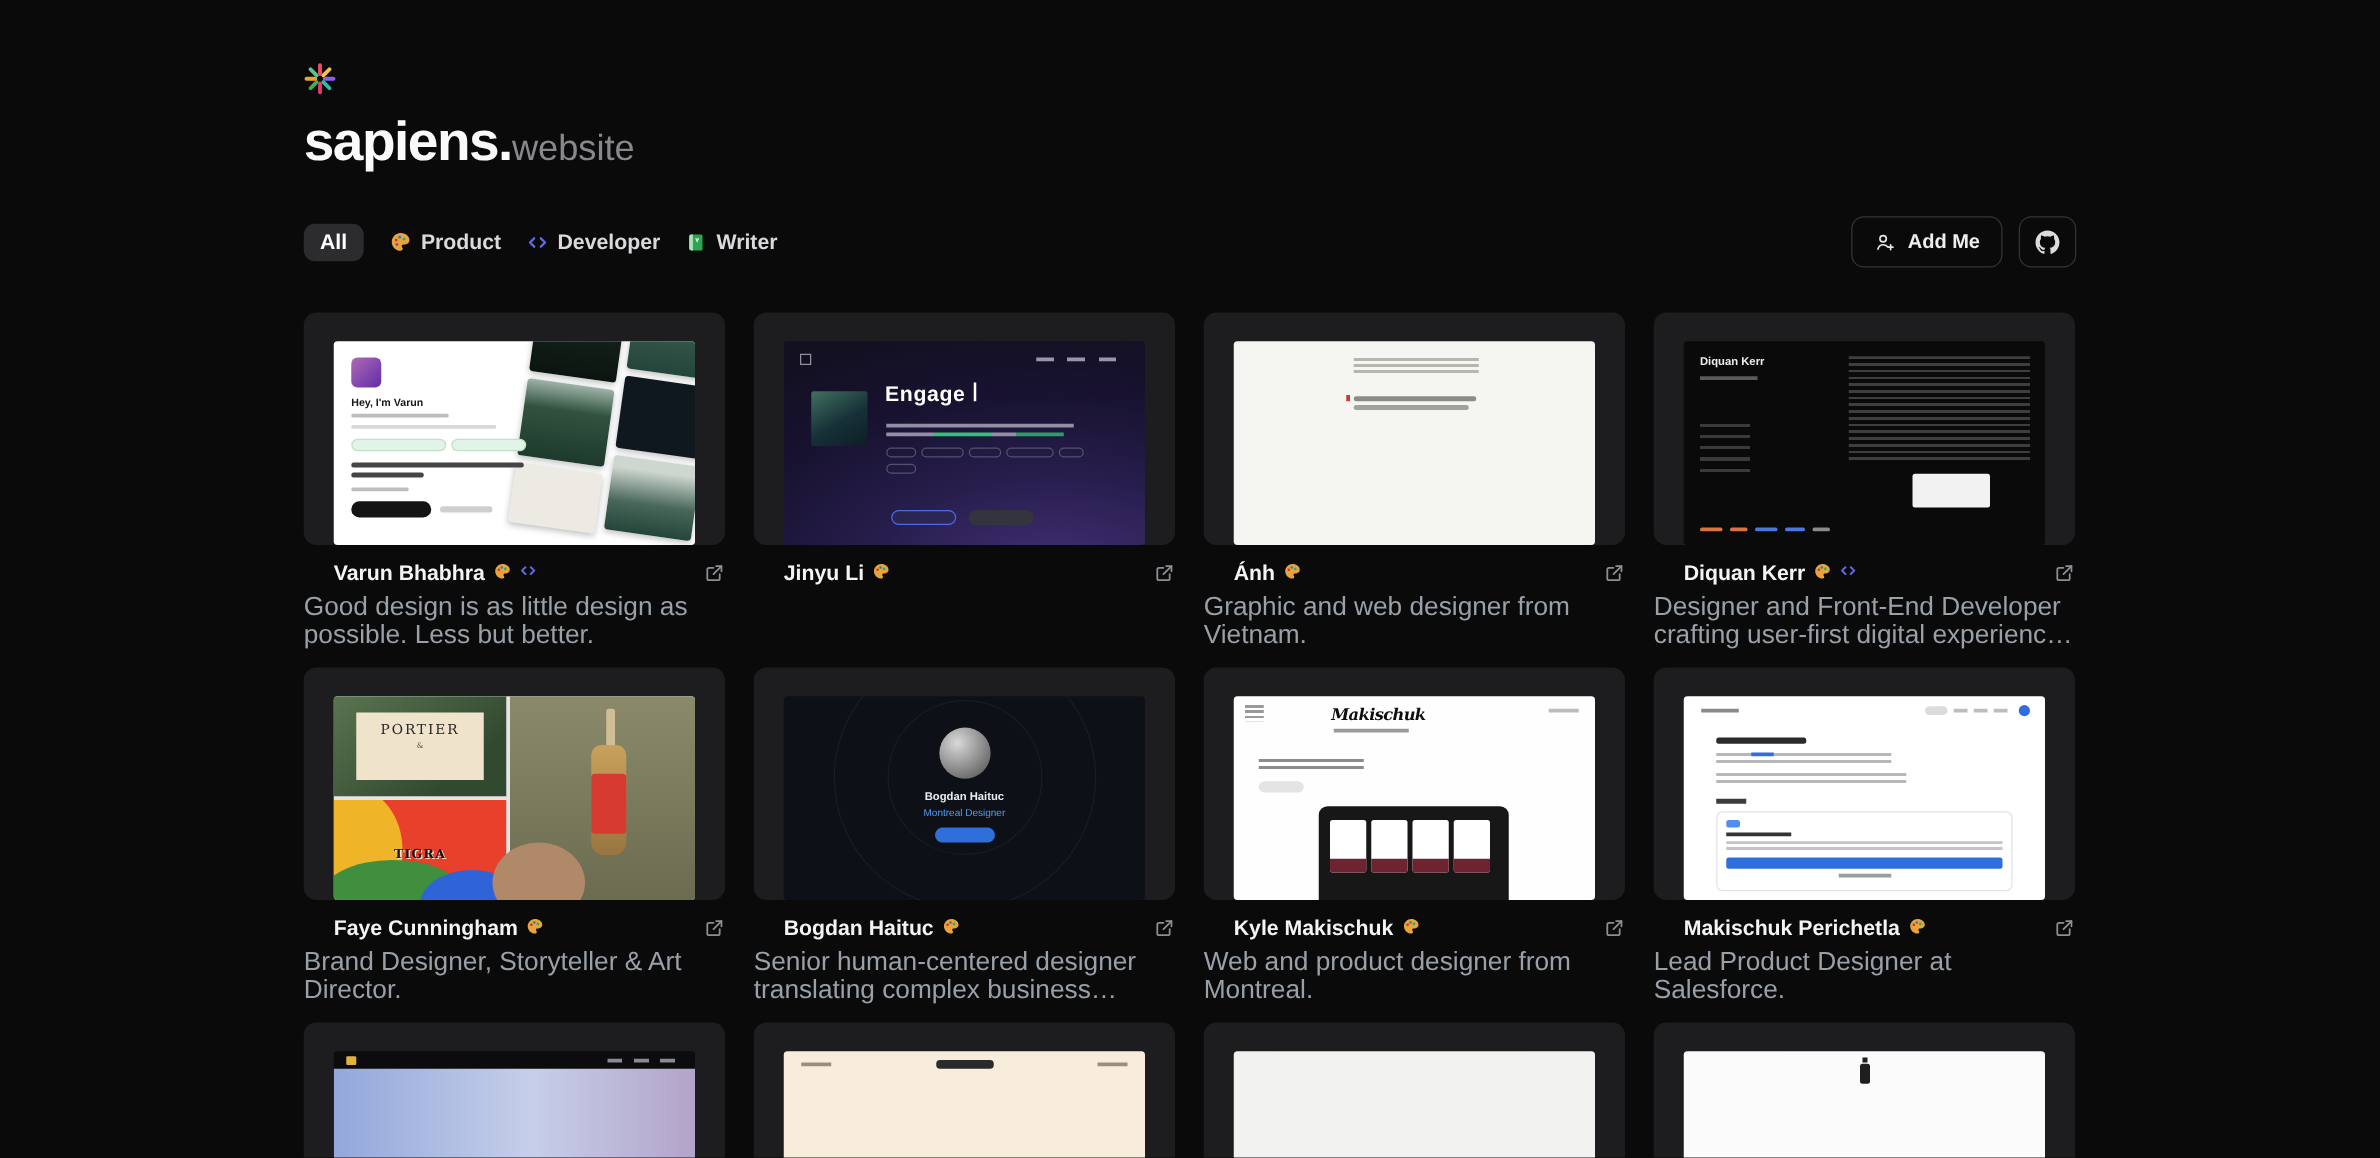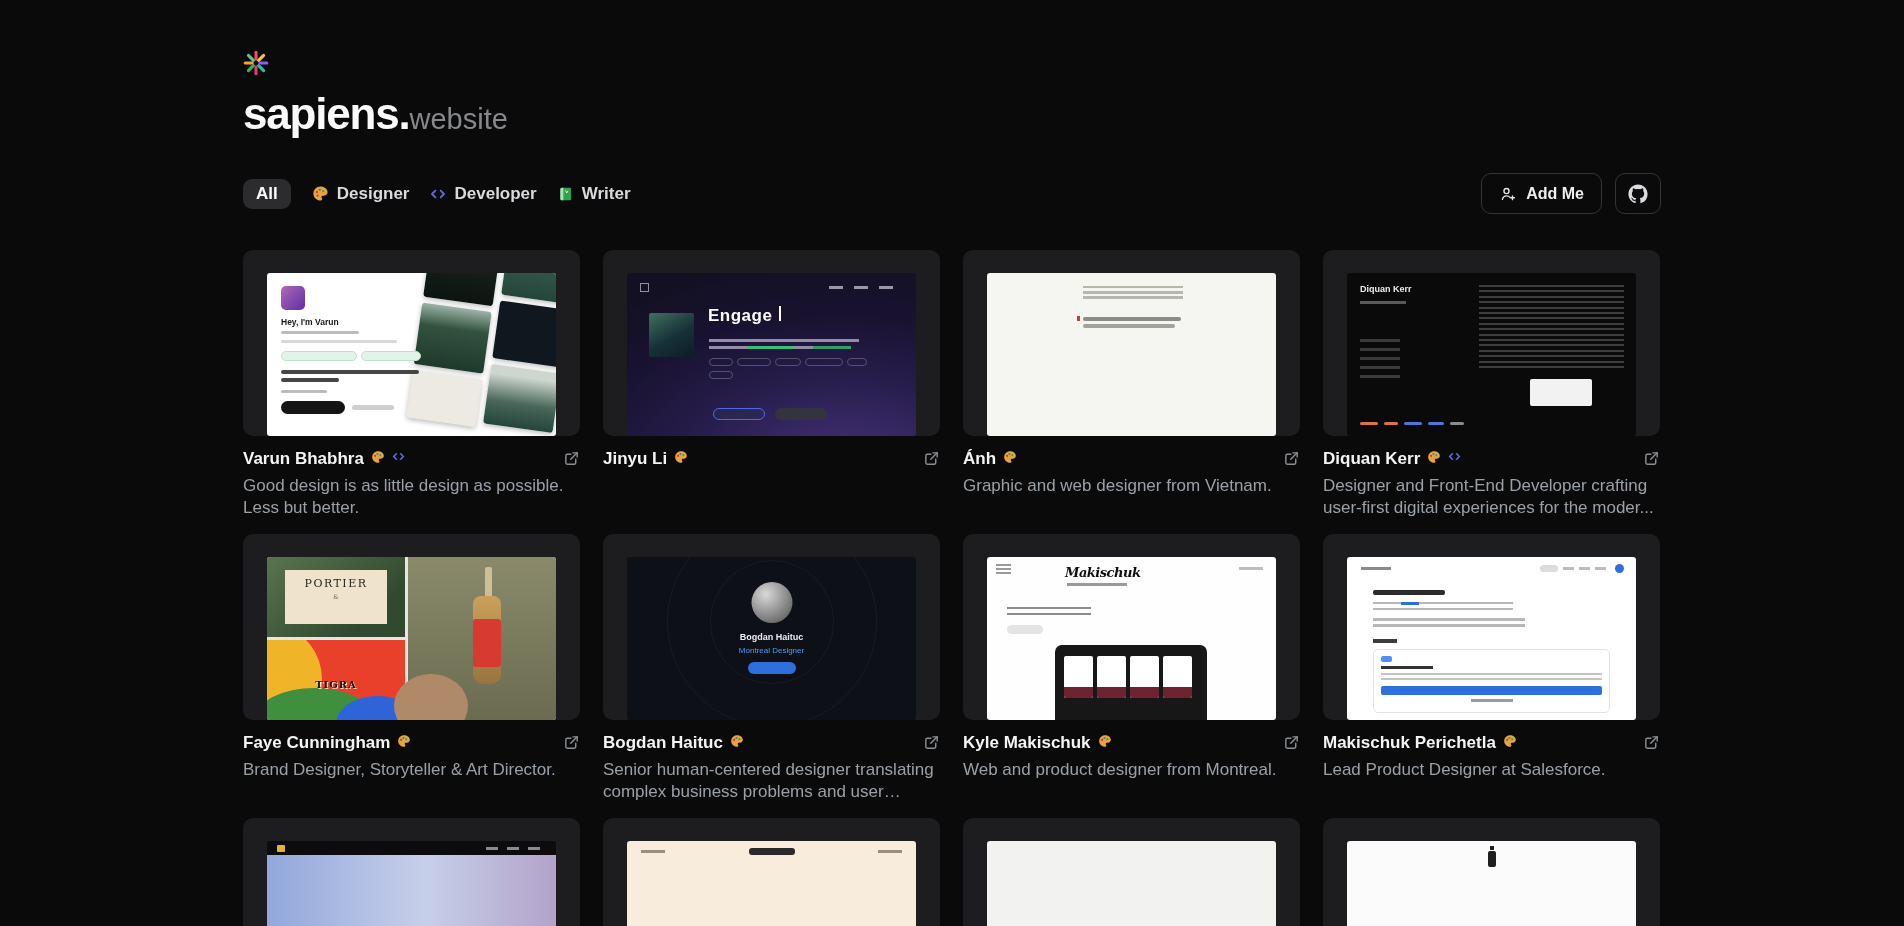--- a/index.html
+++ b/index.html
@@ -28,24 +28,24 @@
          color:#eceef0; font-size:16px; font-weight:600; cursor:pointer; }
   .btn.addme { padding:0 17px; }
   .btn.gh { width:46px; }
 
   
   .grid { margin-top:36px; display:grid; grid-template-columns:repeat(4,337px); column-gap:23px; row-gap:15px; }
   .card { width:337px; height:186px; background:#1d1d1f; border-radius:10px; padding:23px 24px 0; overflow:hidden; cursor:pointer; }
   .thumb { position:relative; width:289px; height:163px; border-radius:3px; overflow:hidden; }
   .meta { margin-top:12px; }
   .meta-top { display:flex; align-items:flex-start; justify-content:space-between; height:22px; }
-  .name-row { display:flex; align-items:center; gap:7px; }
+  .name-row { display:flex; align-items:center; gap:7px;margin-left:24px; }
   .pname { font-size:17px; font-weight:700; color:#f4f4f5; line-height:22px; }
   .badge { display:inline-flex; margin-top:-5px; }
-  .card-desc { margin-top:5px; width:337px; font-size:17px; line-height:22px; color:#99a0a8;
+  .card-desc { margin-top:5px; width:337px; font-size:21px; line-height:22px; color:#99a0a8;
                display:-webkit-box; -webkit-line-clamp:2; -webkit-box-orient:vertical; overflow:hidden; max-height:46px; }
   .extlink { display:inline-flex; margin-top:2px; cursor:pointer; }
 
   
   .abs { position:absolute; }
 
   
   .t1 { background:#ffffff; }
   .t1 .pane { position:absolute; left:14px; top:13px; width:140px; }
   .t1 .avatar { width:24px; height:24px; border-radius:5px; background:linear-gradient(135deg,#b06ab3,#5f2da8); }
@@ -203,21 +203,21 @@
         <span>All</span>
       </div>
       <div class="tab">
         <svg width="17" height="17" viewBox="0 0 24 24">
           <path fill="#e8a33d" d="M12 2C6.5 2 2 6.5 2 12s4.5 10 10 10c1.4 0 2.4-1 2.4-2.2 0-.6-.2-1.1-.6-1.5-.3-.4-.5-.8-.5-1.3 0-1.1.9-2 2-2H17c2.8 0 5-2.2 5-5 0-4.4-4.5-8-10-8z"></path>
           <circle cx="7" cy="10" r="1.6" fill="#c0392b"></circle>
             <circle cx="11" cy="6.8" r="1.6" fill="#2980b9"></circle>
           <circle cx="15.8" cy="8.8" r="1.6" fill="#27ae60"></circle>
             <circle cx="7.8" cy="15" r="1.6" fill="#8e44ad"></circle>
         </svg>
-        <span>Designer</span>
+        <span>Product</span>
       </div>
       <div class="tab">
         <svg width="16" height="16" viewBox="0 0 24 24" fill="none" stroke="#6068e8" stroke-width="2.8" stroke-linecap="round" stroke-linejoin="round">
           <path d="M8 7l-5 5 5 5"></path>
             <path d="M16 7l5 5-5 5"></path>
         </svg>
         <span>Developer</span>
       </div>
       <div class="tab">
         <svg width="16" height="16" viewBox="0 0 24 24">

